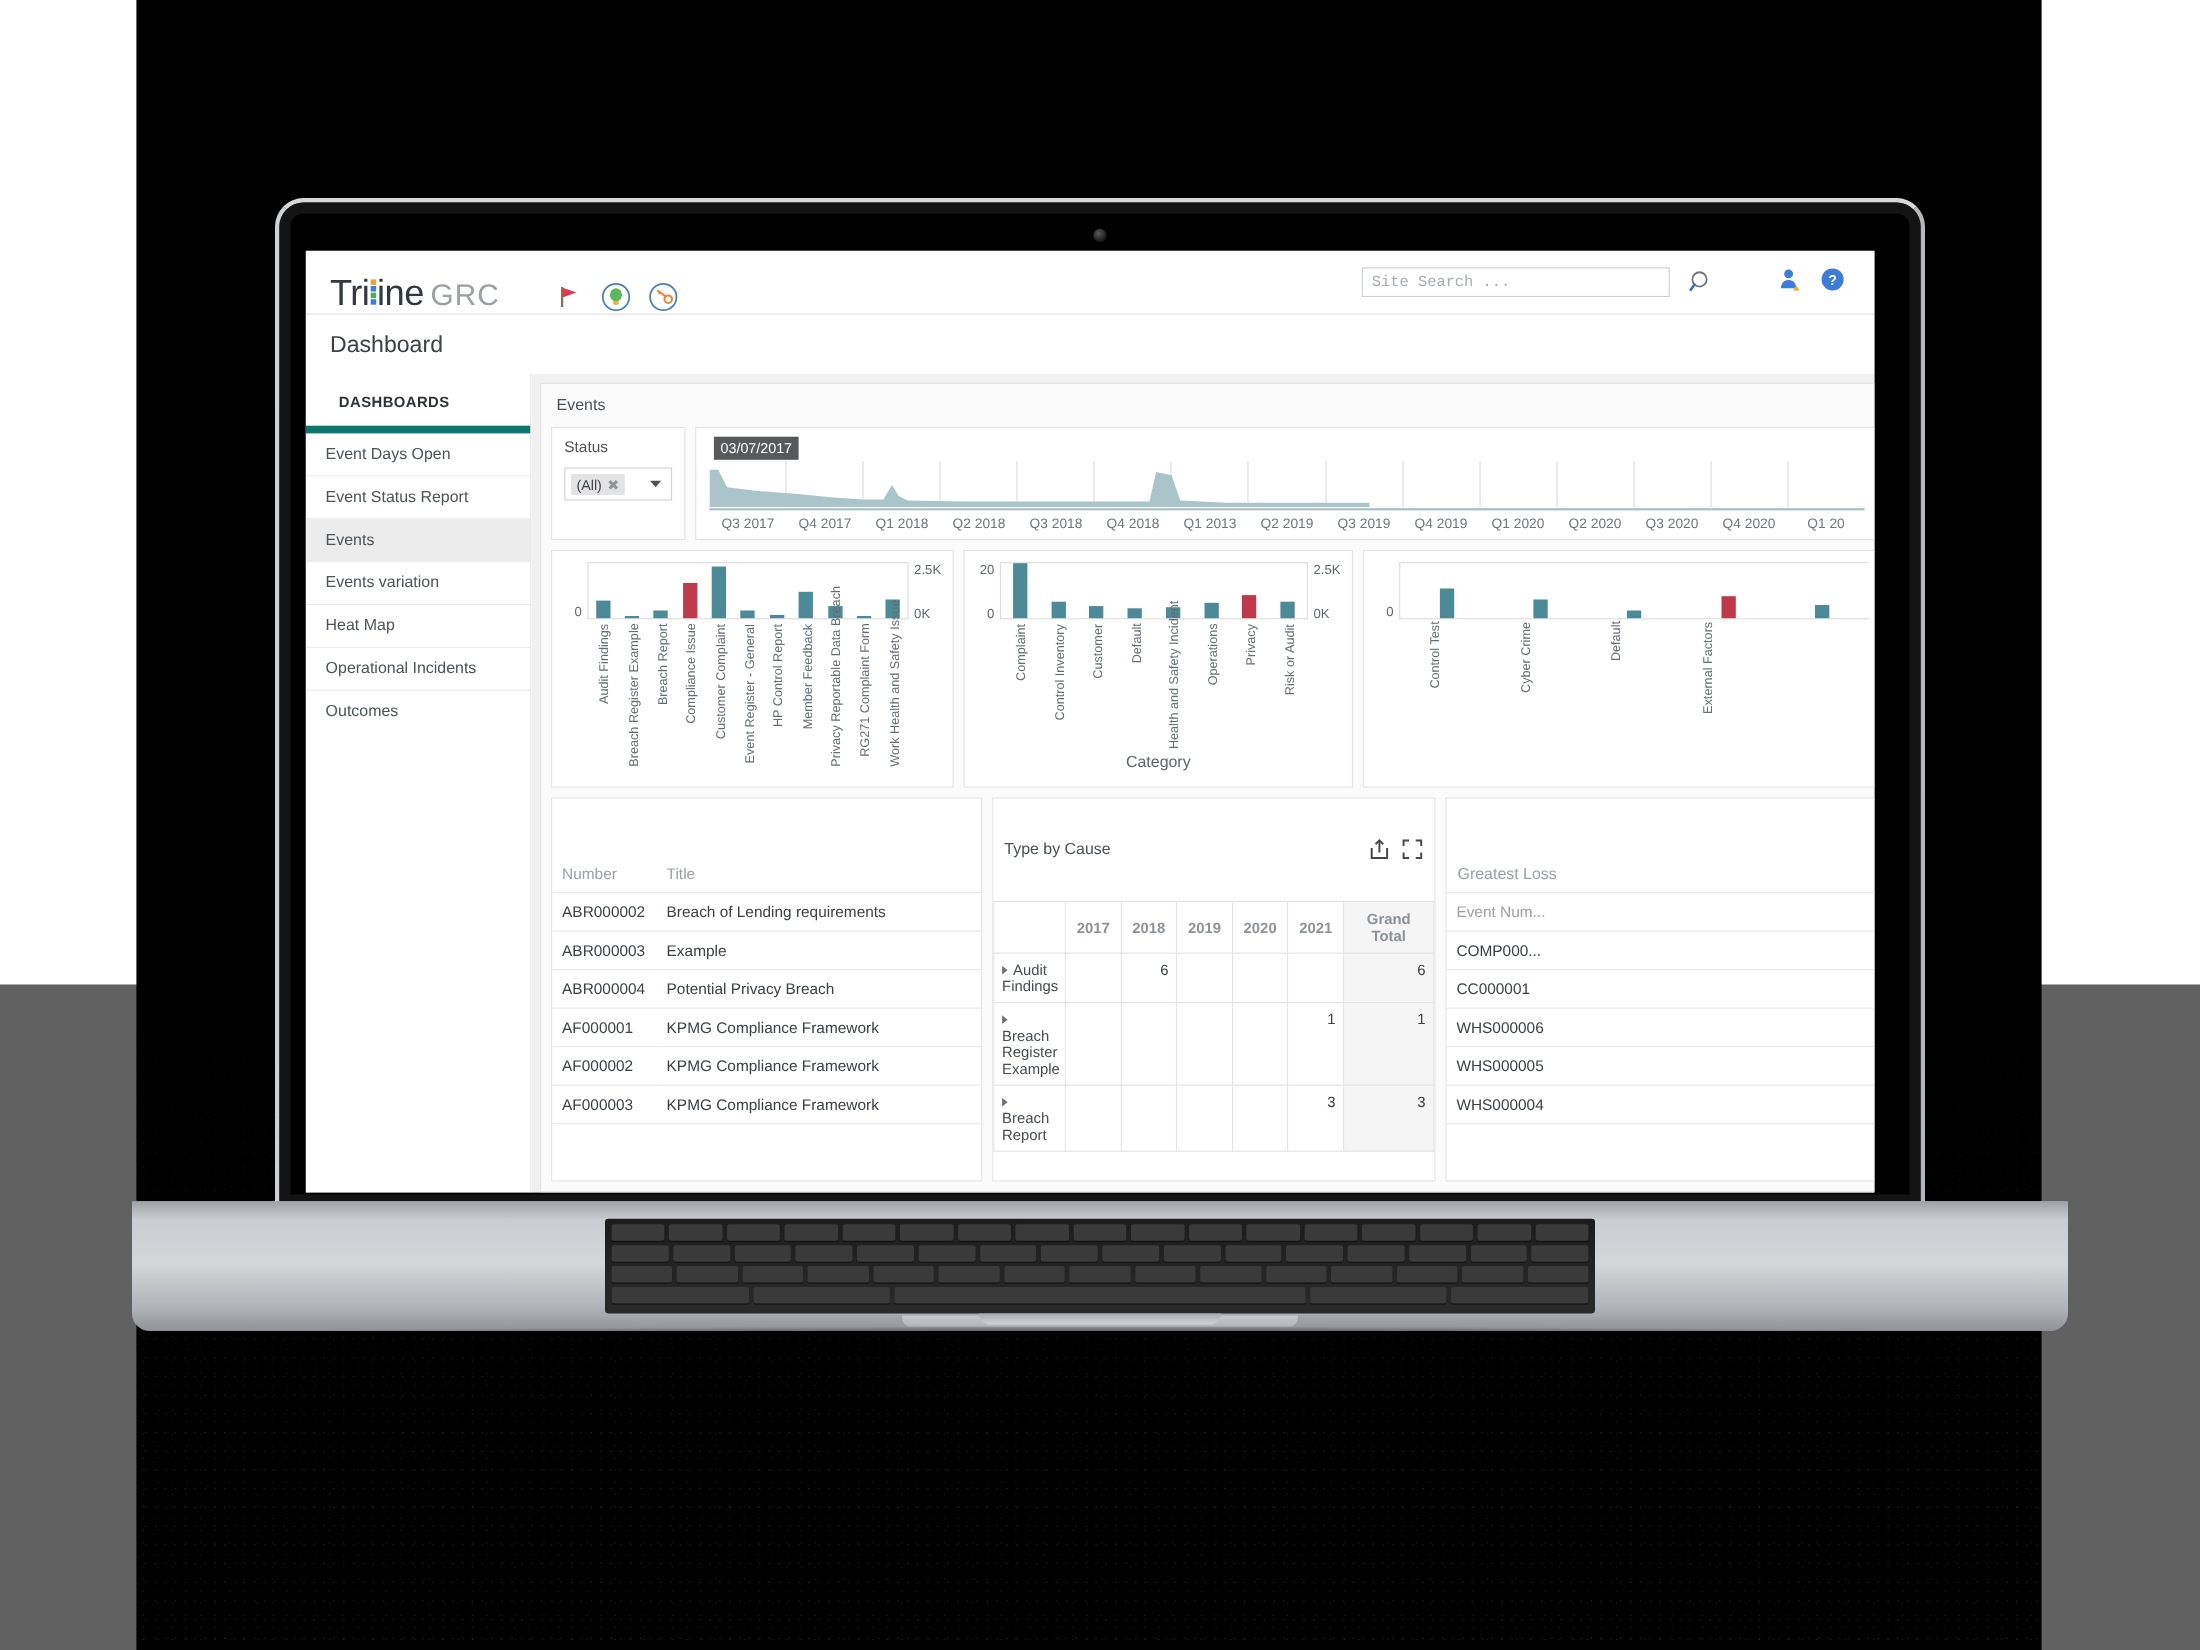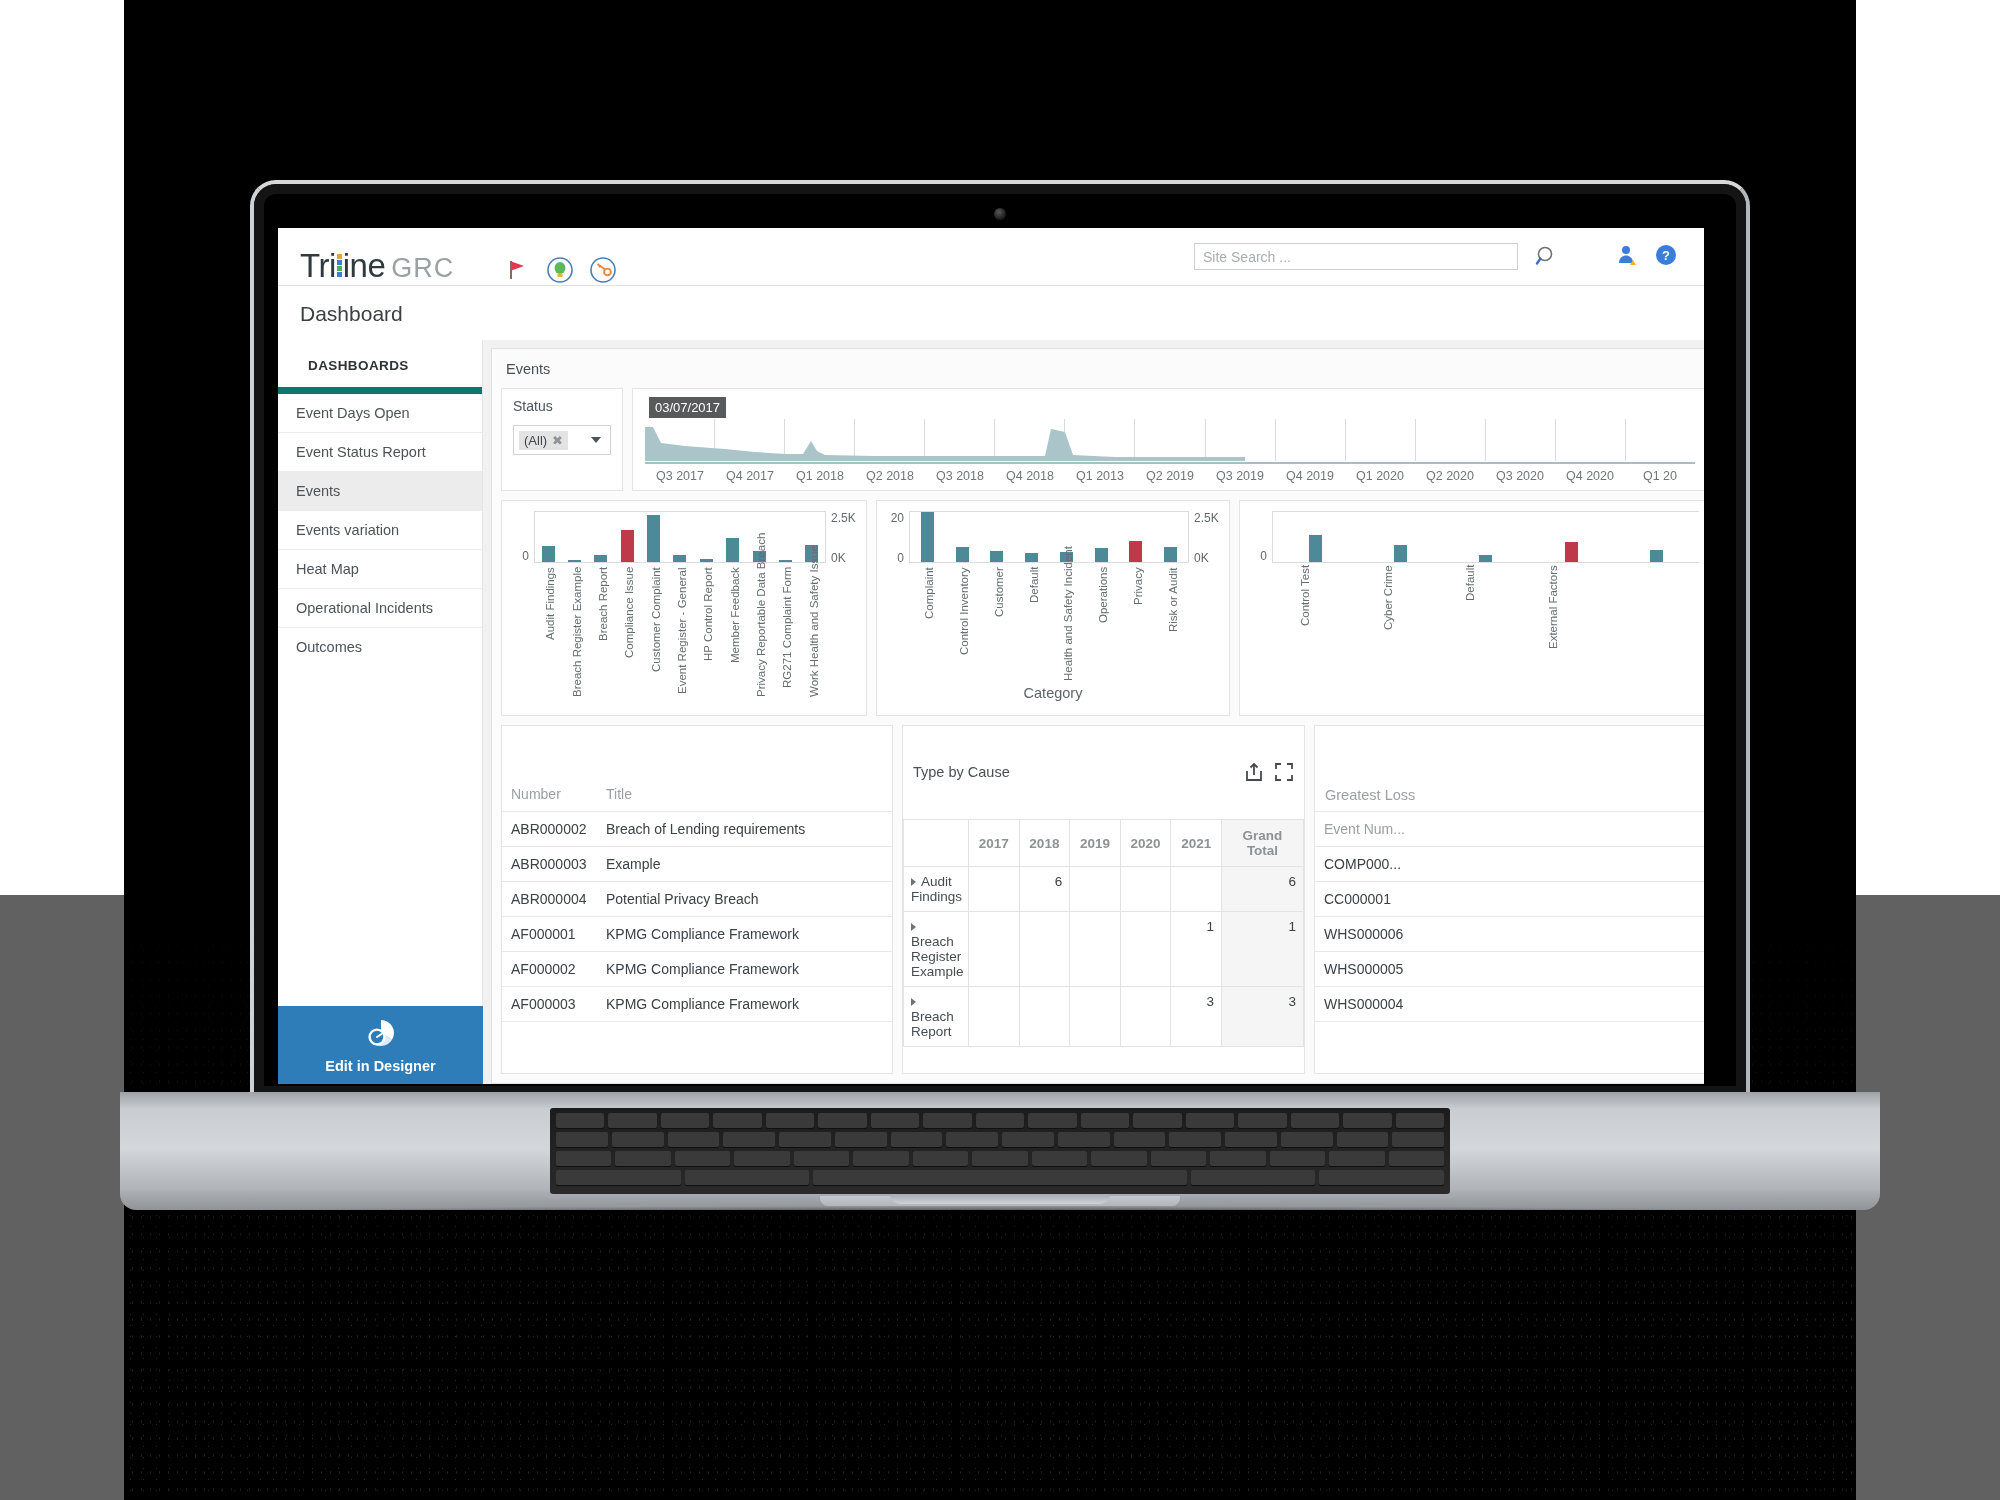--- a/index.html
+++ b/index.html
@@ -97,22 +97,22 @@
   .logo-bars { display:inline-flex; flex-direction:column; gap:1px; vertical-align:middle;
     position:relative; top:-3px; margin:0 1px; }
   .logo-bars span { display:block; width:5px; height:5px; }
   .logo-grc { font-size:27px; color:#9aa0a3; letter-spacing:1px; }
 
   .topicons { display:flex; align-items:center; gap:13px; margin-left:48px; }
   .ti { width:30px; height:30px; display:flex; align-items:center; justify-content:center; }
 
   .topright { position:absolute; right:26px; top:0; height:100%; display:flex; align-items:center; gap:16px; }
   .searchbox {
-    width:324px; height:27px; border:1px solid #ccd0d3; background:#fff;
-    font-size:14px; color:#9aa0a4; padding:4px 8px; font-family:Liberation Sans, sans-serif;
+    width:280px; height:27px; border:1px solid #ccd0d3; background:#fff;
+    font-size:14px; color:#9aa0a4; padding:4px 8px; font-family:Liberation Mono, monospace;
   }
   .searchbox::placeholder { color:#a8adb1; }
   .magnifier { width:26px; height:26px; }
   .rt-icons { display:flex; align-items:center; gap:14px; margin-left:40px; }
 
   .pagetitle { padding:16px 0 14px 22px; font-size:21px; color:#3c4043; background:#fff; }
 
   .body { flex:1; display:flex; min-height:0; position:relative; }
 
   
@@ -303,32 +303,20 @@
               <div class="sb-list">
                 <div class="sb-item">Event Days Open</div>
                 <div class="sb-item">Event Status Report</div>
                 <div class="sb-item active">Events</div>
                 <div class="sb-item">Events variation</div>
                 <div class="sb-item">Heat Map</div>
                 <div class="sb-item">Operational Incidents</div>
                 <div class="sb-item" style="border-bottom:none">Outcomes</div>
               </div>
 
-              <div class="designer">
-                <span>
-                  <svg width="34" height="34" viewBox="0 0 34 34">
-                    <path d="M17 4 a13 13 0 1 1 -0.1 0 Z" fill="#ffffff" opacity="0"></path>
-                    <path d="M17 17 L17 4 A13 13 0 0 1 28.2 23.5 Z" fill="#ffffff"></path>
-                    <path d="M17 17 L28.2 23.5 A13 13 0 0 1 6 24 Z" fill="#ffffff" opacity=".85"></path>
-                    <circle cx="13" cy="21" r="7.4" fill="#2e7cb8" stroke="#ffffff" stroke-width="2.4"></circle>
-                    <path d="M13 21 L17.6 18" stroke="#ffffff" stroke-width="2" stroke-linecap="round"></path>
-                  </svg>
-                </span>
-                <span class="designer-label">Edit in Designer</span>
-              </div>
             </div>
 
             <div class="canvas">
               <div class="dash">
 
                 <div class="dash-title">Events</div>
 
                 <div class="row-filter">
 
                   <div class="card status-card">

